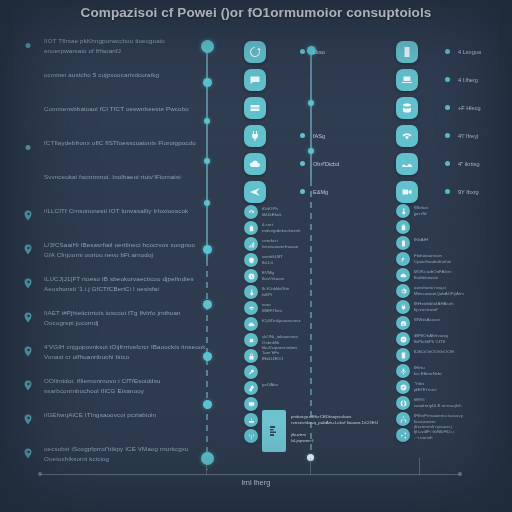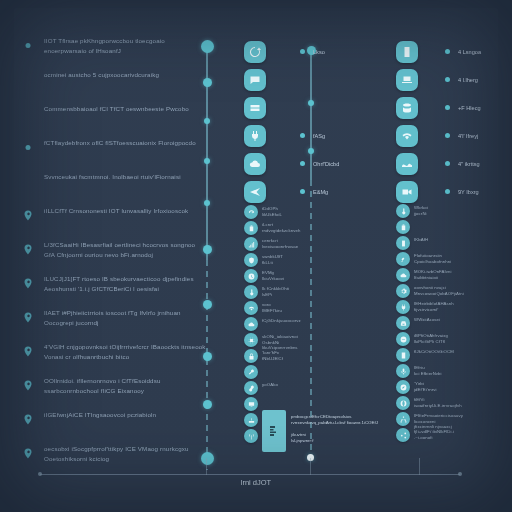--- a/index.html
+++ b/index.html
@@ -100,20 +100,21 @@
   .vignette{position:absolute;inset:0;pointer-events:none;
     box-shadow:inset 0 0 70px 18px rgba(15,24,36,.55);}
 </style>
 </head>
 <body>
 
 <div id="root">
 
   <div class="plate"></div>
 
+  <div class="title">Compazisoi cf Powei ()or fO1ormumoior consuptoiols</div>
 
   <div class="leftcol" id="leftcol">
       <div class="lrow nopin">
         <span class="pin"><svg viewBox="0 0 24 24" width="12" height="15" style="fill:#5fc3d2;opacity:.9">
             <path d="M12 7a5 5 0 1 0 0 10 5 5 0 0 0 0-10z"></path>
           </svg></span>
         <div class="ltext">IIOT Tflrsae pkKhngporwccbou tloecgoaio
 enoerpwarsaio of lHsoanfJ</div>
       </div>
       <div class="lrow nopin">
@@ -508,16 +509,16 @@
 .~i.oonofi</div>
     </div>
 
   <div class="axis"></div>
   <div class="axis-cap" style="left:38px;"></div>
   <div class="axis-cap" style="left:458px;"></div>
   <div class="stem" style="left:206px;top:458px;height:17px;"></div>
   <div class="stem" style="left:310px;top:458px;height:17px;"></div>
   <div class="stem" style="left:419px;top:458px;height:17px;"></div>
 
-  <div class="cap-sm">lrni dJOT</div>
+  <div class="cap-sm">lrni lherg</div>
 
   <div class="vignette"></div>
 </div>
 
 </body></html>

